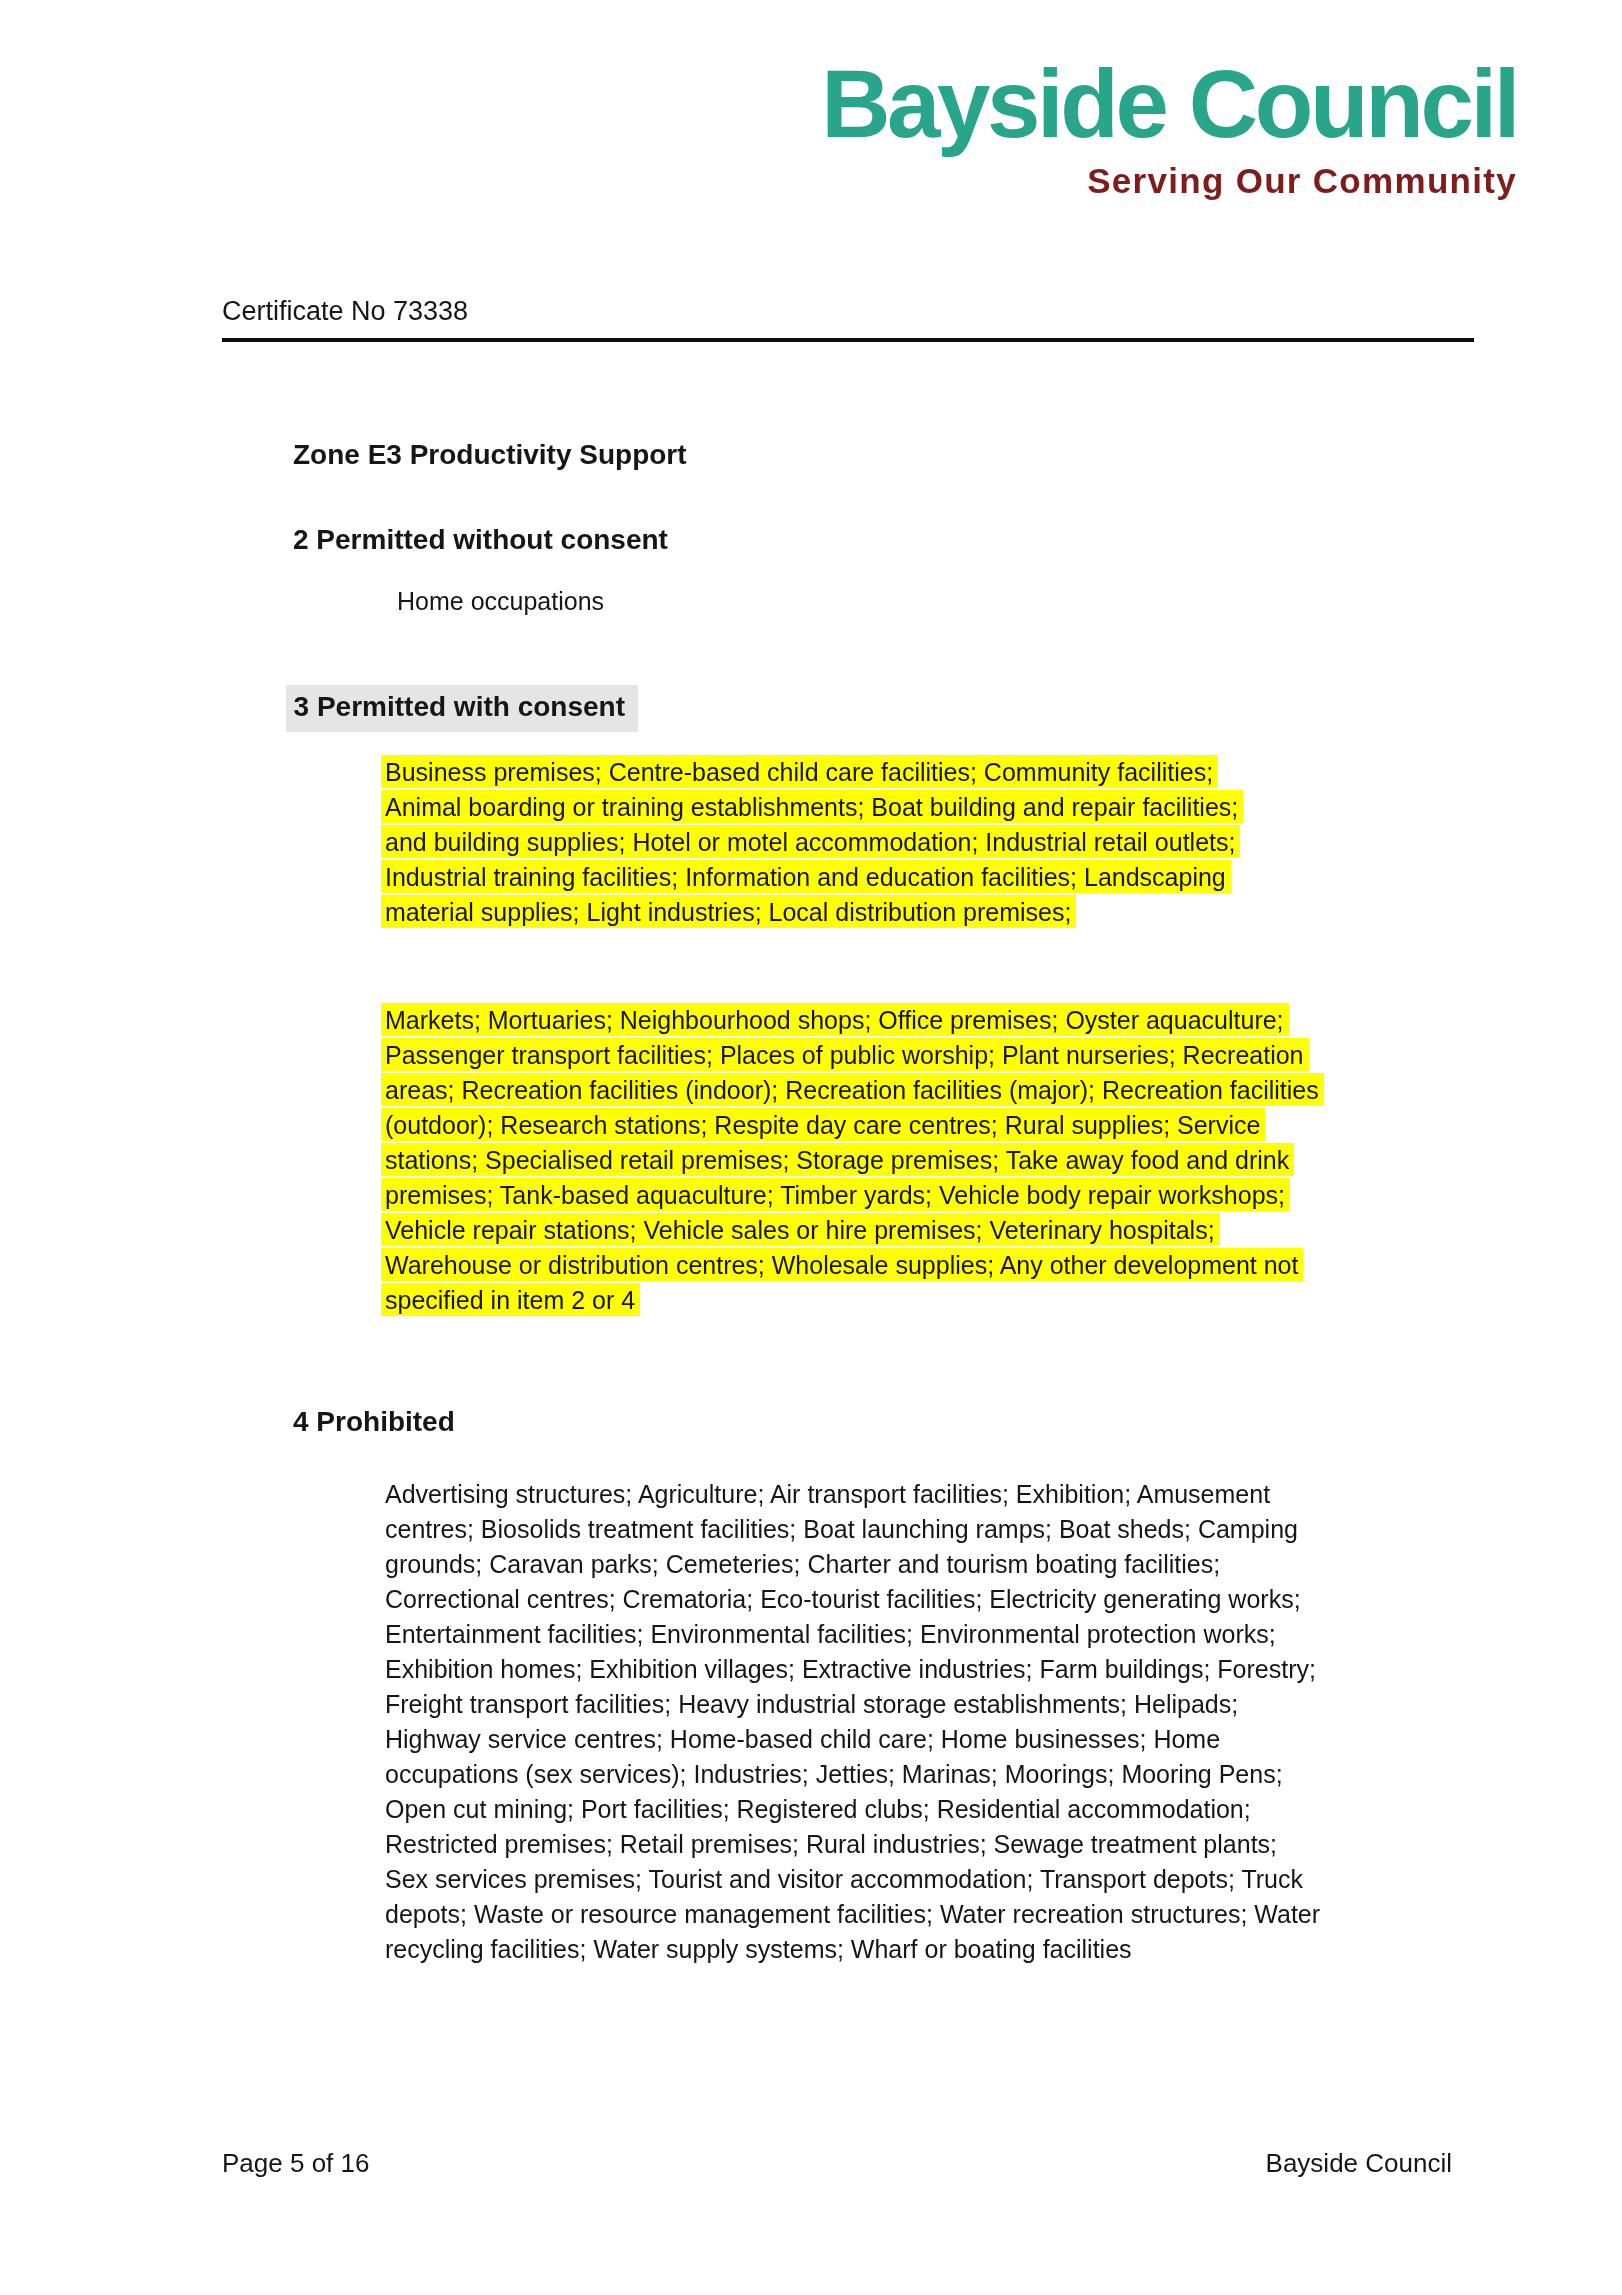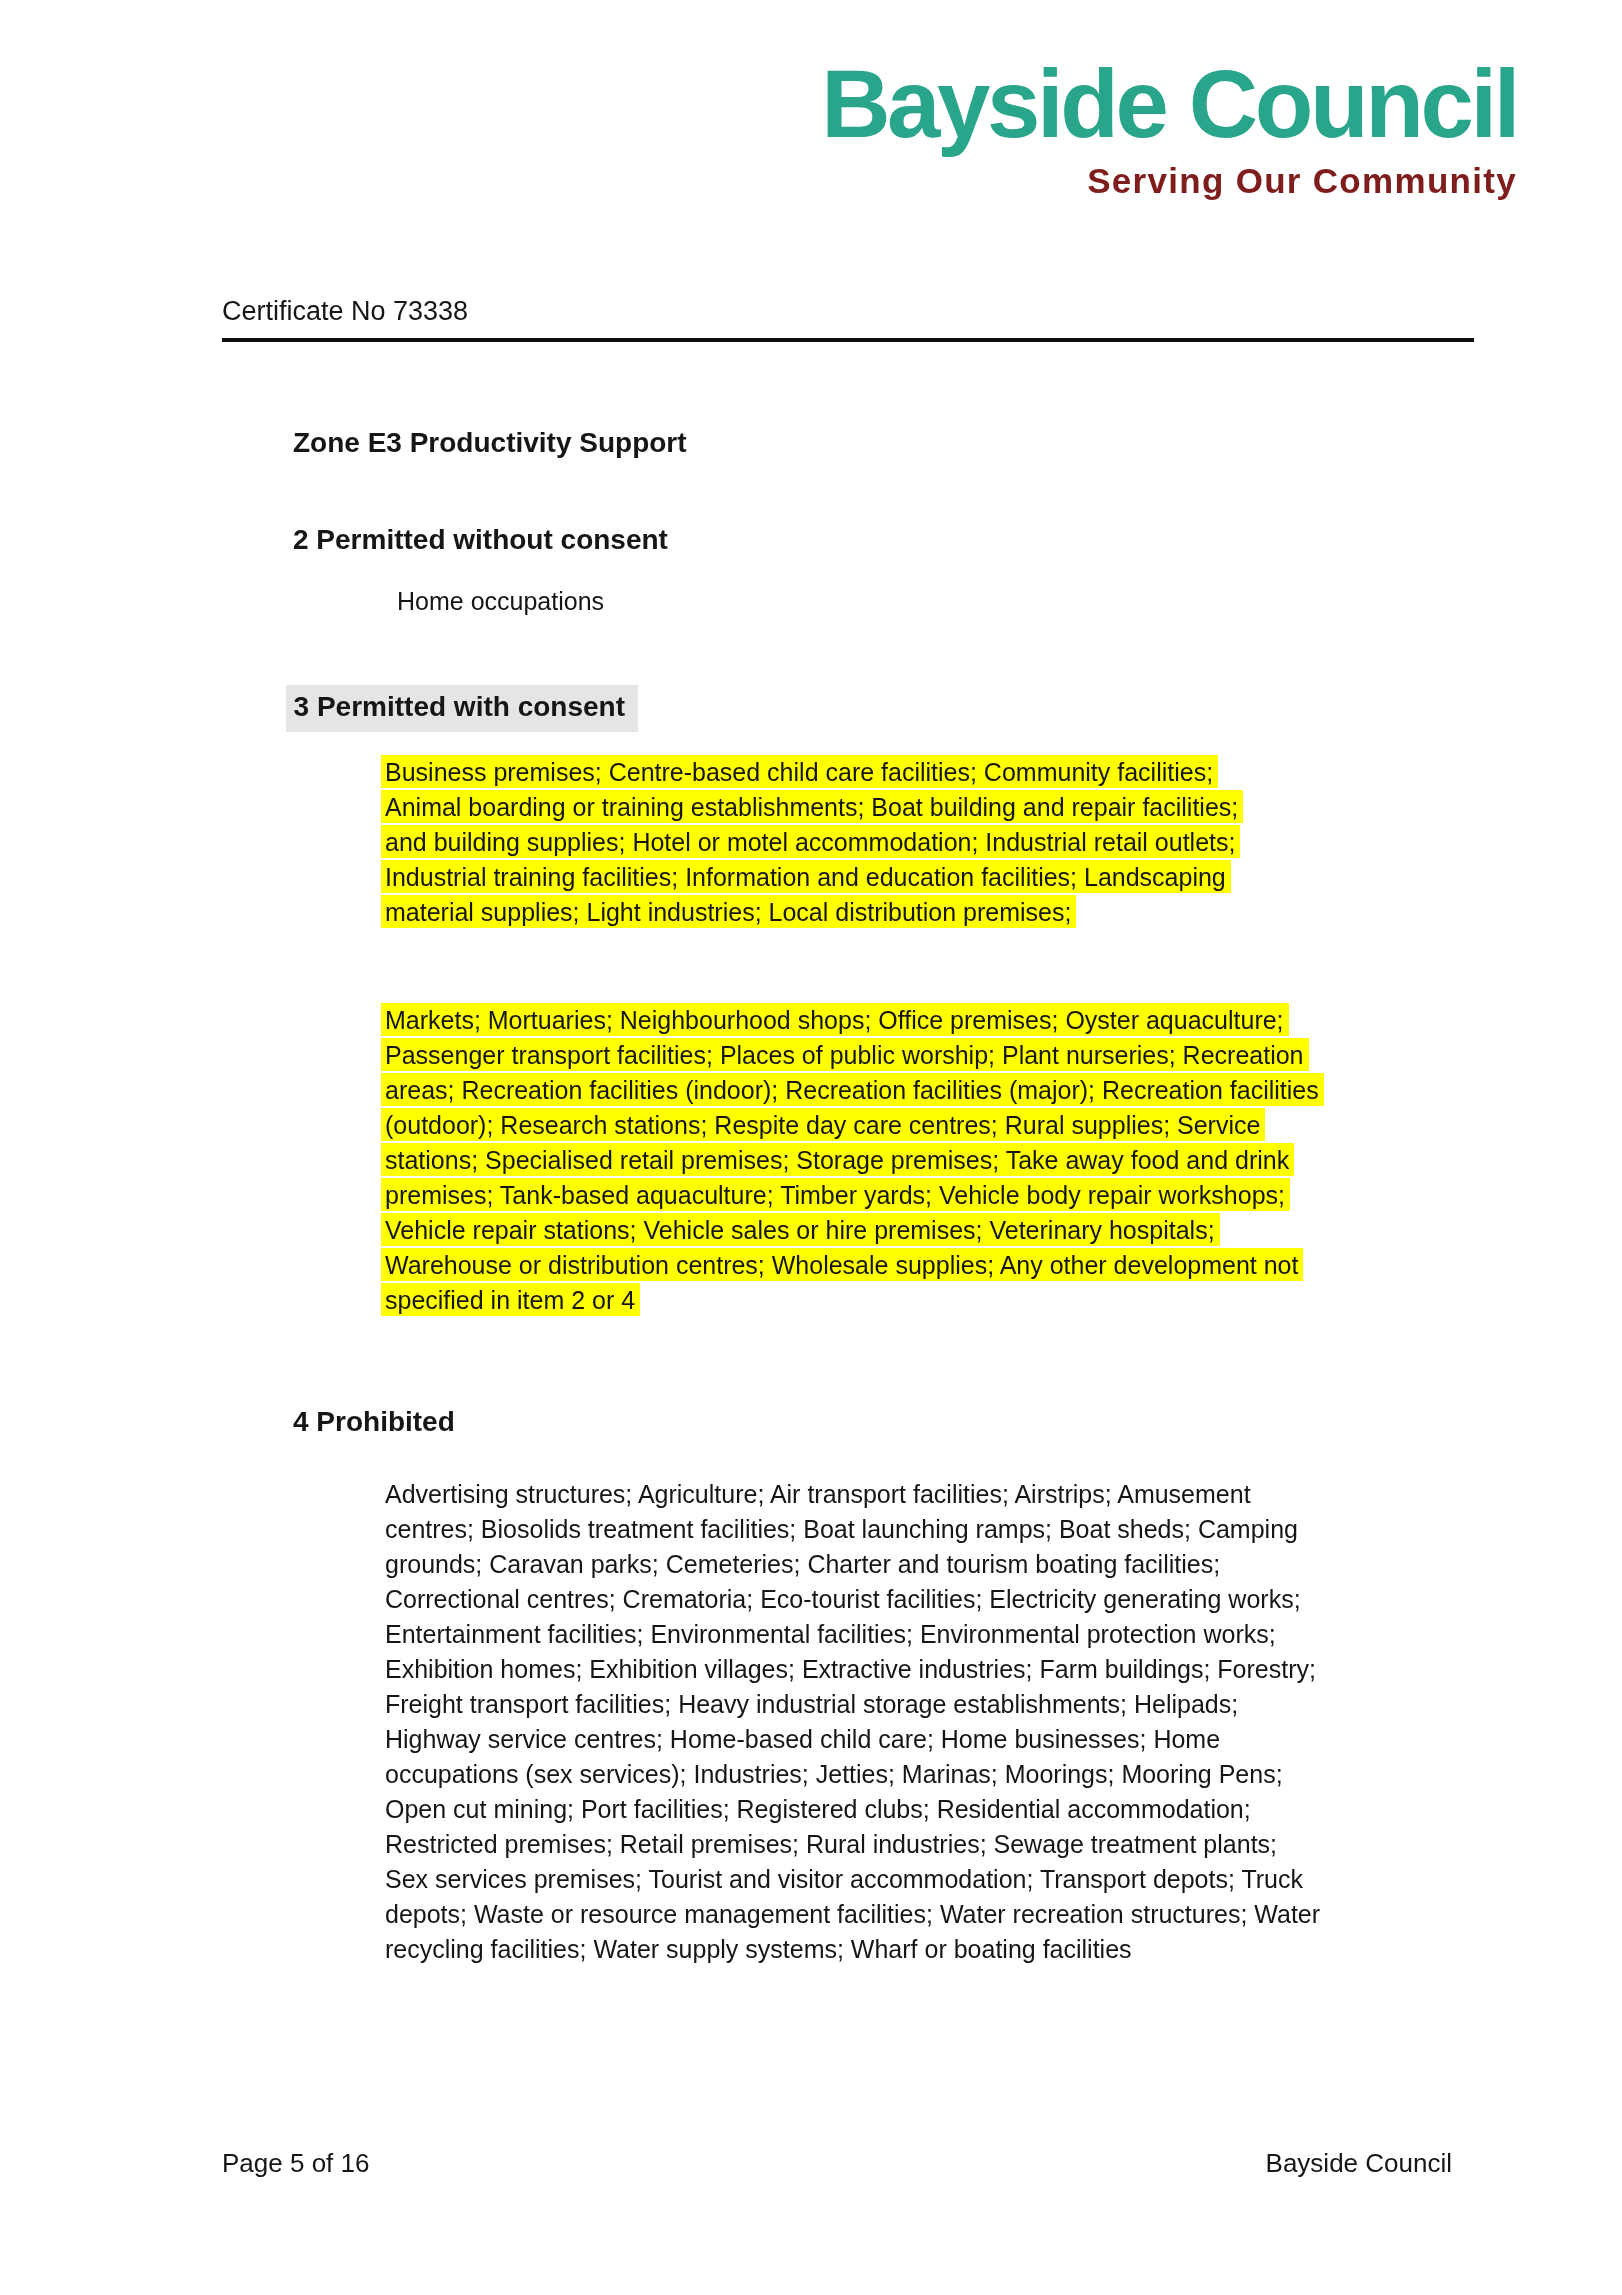--- a/index.html
+++ b/index.html
@@ -24,21 +24,21 @@
   
   .certificate{
     position:absolute;left:222px;top:296px;width:1252px;
     font-size:27px;padding-bottom:11px;border-bottom:4.2px solid #0e0e0e;
   }
 
   
   .heading{
     position:absolute;left:293px;font-size:28px;font-weight:bold;white-space:nowrap;
   }
-  .zone-heading{top:427px;}
+  .zone-heading{top:439px;}
   .sec2-heading{top:524px;}
   .sec3-heading{
     top:685px;left:286px;background:#e5e5e5;
     padding:6px 12.7px 8.5px 7.6px;
   }
   .sec4-heading{top:1406px;}
 
   .plain-line{
     position:absolute;left:397px;top:587px;font-size:25px;white-space:nowrap;
   }
@@ -93,21 +93,21 @@
       <div class="line"><span>stations; Specialised retail premises; Storage premises; Take away food and drink</span></div>
       <div class="line"><span>premises; Tank-based aquaculture; Timber yards; Vehicle body repair workshops;</span></div>
       <div class="line"><span>Vehicle repair stations; Vehicle sales or hire premises; Veterinary hospitals;</span></div>
       <div class="line"><span>Warehouse or distribution centres; Wholesale supplies; Any other development not</span></div>
       <div class="line"><span>specified in item 2 or 4</span></div>
     </div>
 
   <div class="heading sec4-heading">4 Prohibited</div>
 
   <div class="para p3">
-      <div class="line"><span>Advertising structures; Agriculture; Air transport facilities; Airstrips; Amusement</span></div>
+      <div class="line"><span>Advertising structures; Agriculture; Air transport facilities; Exhibition; Amusement</span></div>
       <div class="line"><span>centres; Biosolids treatment facilities; Boat launching ramps; Boat sheds; Camping</span></div>
       <div class="line"><span>grounds; Caravan parks; Cemeteries; Charter and tourism boating facilities;</span></div>
       <div class="line"><span>Correctional centres; Crematoria; Eco-tourist facilities; Electricity generating works;</span></div>
       <div class="line"><span>Entertainment facilities; Environmental facilities; Environmental protection works;</span></div>
       <div class="line"><span>Exhibition homes; Exhibition villages; Extractive industries; Farm buildings; Forestry;</span></div>
       <div class="line"><span>Freight transport facilities; Heavy industrial storage establishments; Helipads;</span></div>
       <div class="line"><span>Highway service centres; Home-based child care; Home businesses; Home</span></div>
       <div class="line"><span>occupations (sex services); Industries; Jetties; Marinas; Moorings; Mooring Pens;</span></div>
       <div class="line"><span>Open cut mining; Port facilities; Registered clubs; Residential accommodation;</span></div>
       <div class="line"><span>Restricted premises; Retail premises; Rural industries; Sewage treatment plants;</span></div>

